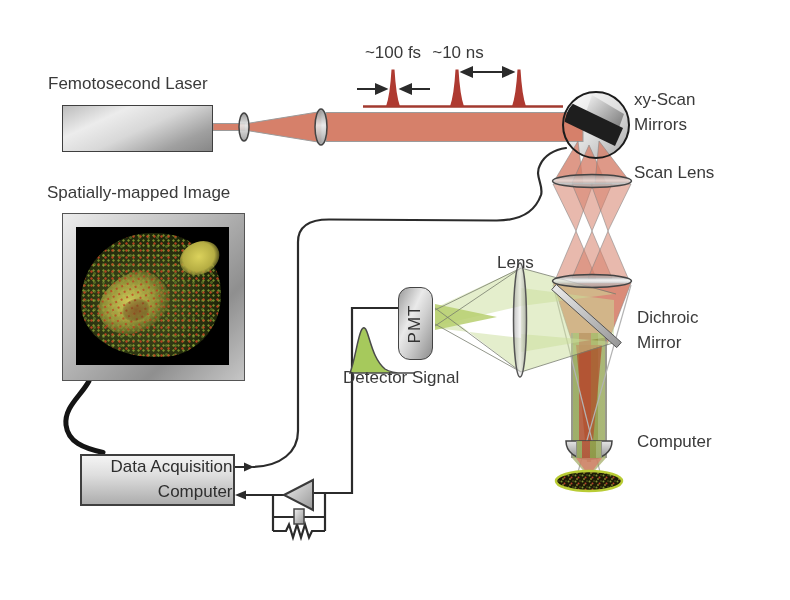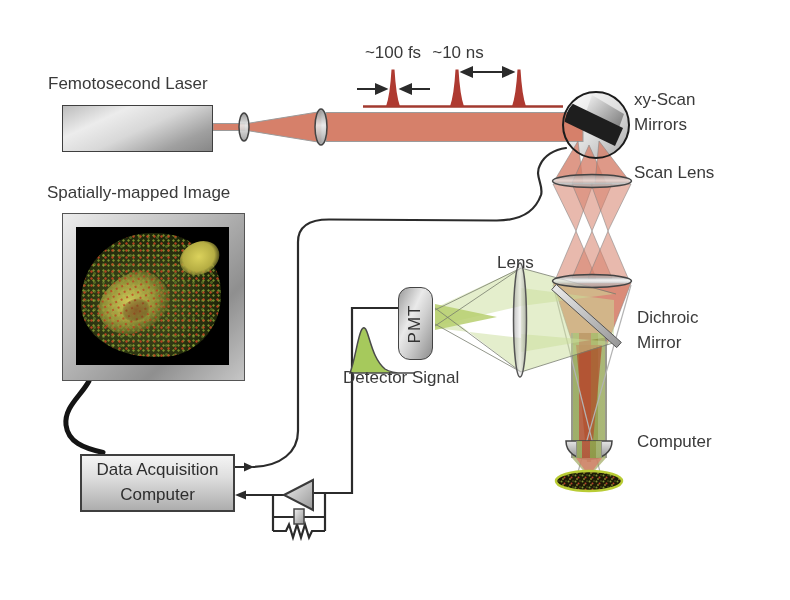--- a/index.html
+++ b/index.html
@@ -51,24 +51,24 @@
     position:absolute;left:30%;top:52%;width:18%;height:16%;border-radius:50%;
     transform:rotate(-20deg);
     background:radial-gradient(rgba(125,75,32,.8), rgba(90,60,25,.4) 60%, transparent 80%);
   }
   .screen-patch{
     position:absolute;left:67%;top:11%;width:27%;height:23%;border-radius:50%;
     transform:rotate(-26deg);
     background:radial-gradient(ellipse at 50% 45%, #dbd25c 0%, #b5ad43 55%, rgba(120,120,40,.35) 80%, transparent 92%);
   }
   .daq-box{
-    left:80px;top:454px;width:155px;height:58px;
+    left:80px;top:454px;width:155px;height:52px;
     background:linear-gradient(180deg,#f4f4f4 0%,#dedede 40%,#adadad 100%);
     border:2px solid #3f3f3f;
-    display:flex;align-items:center;justify-content:center;text-align:center;
+    display:flex;align-items:center;justify-content:center;text-align:right;
     font-size:17px;color:#2e2e2e;line-height:1.45;
   }
   .pmt-box{
     left:398px;top:287px;width:35px;height:73px;border-radius:12px;
     background:linear-gradient(115deg,#9a9a9a 0%,#eaeaea 38%,#d0d0d0 58%,#8d8d8d 100%);
     border:1.5px solid #444;
     display:flex;align-items:center;justify-content:center;
   }
   .pmt-box span{
     transform:rotate(-90deg);font-size:17px;color:#333;letter-spacing:1px;white-space:nowrap;

